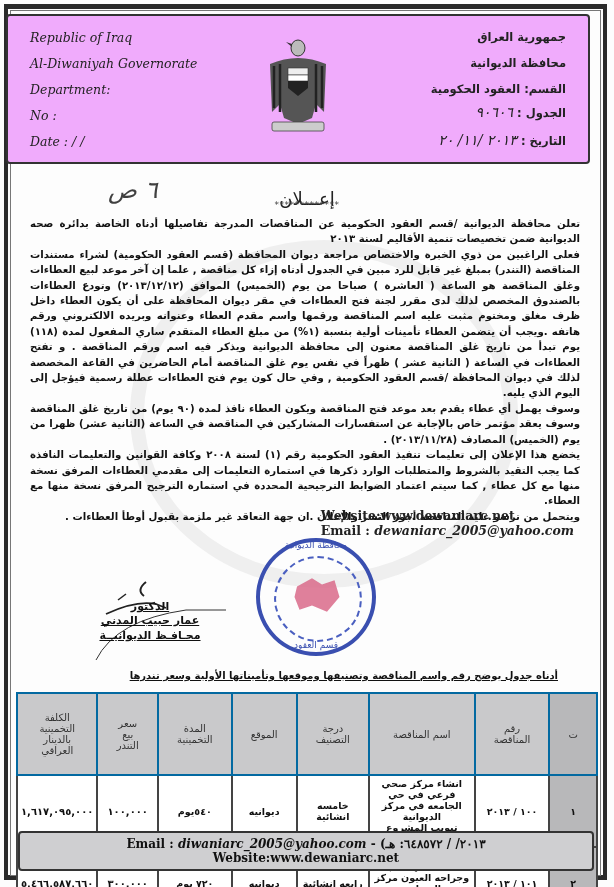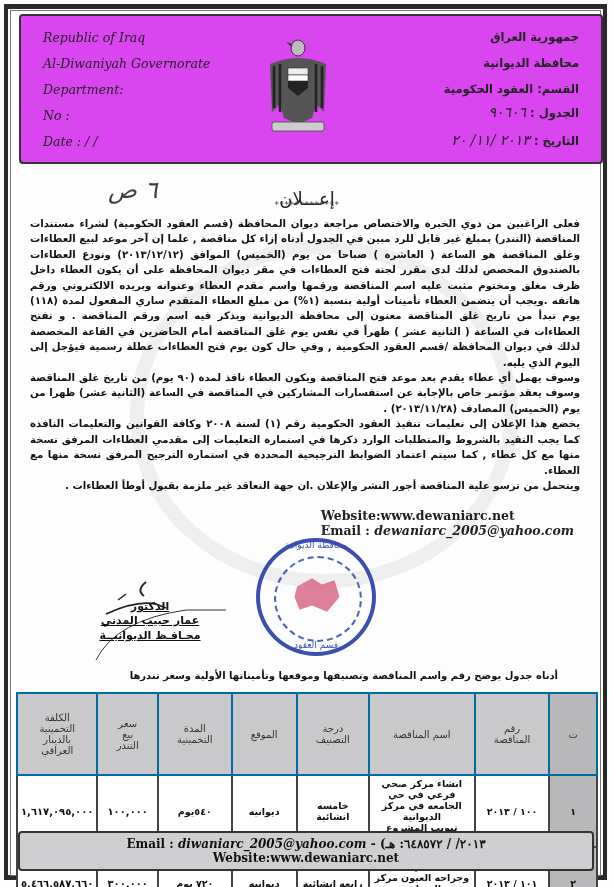--- a/index.html
+++ b/index.html
@@ -1,39 +1,39 @@
 <!DOCTYPE html>
 <html><head>
 <meta charset="utf-8">
 <style>
   html, body { margin:0; padding:0; }
   body { width:614px; height:887px; background:#fdfdfd; position:relative; overflow:hidden; font-family:"DejaVu Sans", sans-serif; }
   .frame-outer { position:absolute; left:4px; top:4px; width:603px; height:876px; border-top:5px solid #2a2a2a; border-left:4px solid #2a2a2a; border-right:4px solid #2a2a2a; border-bottom:5px solid #2a2a2a; box-sizing:border-box; }
   .frame-inner { position:absolute; left:10px; top:10px; width:591px; height:866px; border:1px solid #777; box-sizing:border-box; }
-  .header-box { position:absolute; left:19px; top:14px; width:584px; height:150px; background:#d946ef; border:2px solid #333; border-radius:4px; box-sizing:border-box; }
+  .header-box { position:absolute; left:6px; top:14px; width:584px; height:150px; background:#f0abfc; border:2px solid #333; border-radius:4px; box-sizing:border-box; }
   .en-line { position:absolute; left:22px; font-family:"DejaVu Serif", serif; font-style:italic; font-size:12.5px; color:#222; }
   .ar-line { position:absolute; right:22px; direction:rtl; font-family:"DejaVu Sans", sans-serif; font-size:11.5px; color:#222; font-weight:bold; }
   .handwritten { font-family:"DejaVu Serif", serif; font-style:italic; font-weight:normal; font-size:14px; }
   .emblem { position:absolute; left:262px; top:34px; width:72px; height:100px; }
   .red-mark { position:absolute; left:108px; top:176px; color:#404040; font-family:"DejaVu Serif", serif; font-style:italic; font-size:24px; }
   .title { position:absolute; left:0; right:0; top:188px; text-align:center; font-size:18px; color:#222; direction:rtl; }
   .stars { position:absolute; left:0; right:0; top:200px; text-align:center; font-size:9px; color:#444; letter-spacing:0.5px; }
   .body-text { position:absolute; left:30px; width:550px; top:216px; direction:rtl; text-align:justify; font-size:10.2px; line-height:15.4px; font-weight:bold; color:#111; }
   .body-text p { margin:0; }
   .watermark { position:absolute; left:130px; top:240px; width:360px; height:320px; border:14px solid rgba(180,180,180,0.18); border-radius:50%; pointer-events:none; }
   .web-lines { position:absolute; right:40px; top:508px; text-align:left; font-family:"DejaVu Serif", serif; font-weight:bold; font-size:12.5px; color:#222; }
   .web-lines .em { font-style:italic; }
   .stamp { position:absolute; left:256px; top:538px; width:120px; height:118px; border:4px solid #3a4fb0; border-radius:50%; box-sizing:border-box; }
   .stamp-inner { position:absolute; left:14px; top:14px; width:84px; height:82px; border:2px dashed #4a5fc0; border-radius:50%; }
   .stamp-map { position:absolute; left:32px; top:32px; width:50px; height:42px; background:#d96a8a; clip-path:polygon(10% 30%,40% 10%,60% 25%,85% 15%,95% 55%,70% 90%,40% 75%,15% 85%,5% 55%); opacity:.85; }
   .stamp-text-top { position:absolute; left:0; right:0; top:-2px; text-align:center; color:#3a4fb0; font-size:9px; direction:rtl; }
   .stamp-text-bot { position:absolute; left:0; right:0; bottom:2px; text-align:center; color:#3a4fb0; font-size:9px; direction:rtl; }
   .signature { position:absolute; left:86px; top:580px; width:150px; height:90px; }
   .sig-name { position:absolute; left:90px; width:120px; text-align:center; direction:rtl; font-weight:bold; font-size:11px; color:#111;text-decoration:underline; }
-  .table-caption { position:absolute; right:56px; top:670px; direction:rtl; font-weight:bold; font-size:10px; color:#111; }
+  .table-caption { position:absolute; right:56px; top:670px; direction:rtl; font-weight:bold; font-size:10px; color:#111;text-decoration:underline; }
   .tbl { position:absolute; left:16px; top:692px; width:582px; border-collapse:collapse; direction:rtl; font-size:9.5px; font-weight:bold; color:#111; }
   .tbl th { background:#c9c9cb; border:2px solid #0369a1; font-weight:normal; color:#333; padding:18px; height:26px; font-size:10px; }
   .tbl td { border:2px solid #444; text-align:center; padding:2px 3px; height:40px; background:#fff; }
   .tbl td.idx, .tbl th.idx { background:#b8b8ba; width:18px; }
   .tbl td.num { direction:ltr; font-size:10px; letter-spacing:0.5px; }
   .footer-box { position:absolute; left:18px; top:831px; width:576px; height:40px; background:#cfcfd1; border:2px solid #333; border-radius:4px; box-sizing:border-box; text-align:center; font-family:"DejaVu Serif", serif; font-weight:bold; font-size:12px; color:#111; }
   .footer-box .l1 { margin-top:4px; }
   .footer-box .em { font-style:italic; }
 </style>
 </head>
@@ -79,20 +79,21 @@
 </svg>
 
 <div class="red-mark">٦ ص</div>
 
 <div class="watermark"></div>
 
 <div class="title">إعـــلان</div>
 <div class="stars">*************</div>
 
 <div class="body-text">
+  <p>تعلن محافظة الديوانية /قسم العقود الحكومية عن المناقصات المدرجة تفاصيلها أدناه الخاصة بدائرة صحه الديوانية ضمن تخصيصات تنمية الأقاليم لسنة ٢٠١٣</p>
   <p>فعلى الراغبين من ذوي الخبرة والاختصاص مراجعة ديوان المحافظة (قسم العقود الحكومية) لشراء مستندات المناقصة (التندر) بمبلغ غير قابل للرد مبين في الجدول أدناه إزاء كل مناقصة , علما إن آخر موعد لبيع العطاءات وغلق المناقصة هو الساعة ( العاشرة ) صباحا من يوم (الخميس) الموافق (٢٠١٣/١٢/١٢) وتودع العطاءات بالصندوق المخصص لذلك لدى مقرر لجنة فتح العطاءات في مقر ديوان المحافظة على أن يكون العطاء داخل ظرف مغلق ومختوم مثبت عليه اسم المناقصة ورقمها واسم مقدم العطاء وعنوانه وبريده الالكتروني ورقم هاتفه .ويجب أن يتضمن العطاء تأمينات أولية بنسبة (١%) من مبلغ العطاء المتقدم ساري المفعول لمدة (١١٨) يوم تبدأ من تاريخ غلق المناقصة معنون إلى محافظة الديوانية ويذكر فيه اسم ورقم المناقصة . و تفتح العطاءات في الساعة ( الثانية عشر ) ظهراً في نفس يوم غلق المناقصة أمام الحاضرين في القاعة المخصصة لذلك في ديوان المحافظة /قسم العقود الحكومية , وفي حال كون يوم فتح العطاءات عطلة رسمية فيؤجل إلى اليوم الذي يليه.</p>
   <p>وسوف يهمل أي عطاء يقدم بعد موعد فتح المناقصة ويكون العطاء نافذ لمدة (٩٠ يوم) من تاريخ غلق المناقصة وسوف يعقد مؤتمر خاص بالإجابة عن استفسارات المشاركين في المناقصة في الساعة (الثانية عشر) ظهرا من يوم (الخميس) المصادف (٢٠١٣/١١/٢٨) .</p>
   <p>يخضع هذا الإعلان إلى تعليمات تنفيذ العقود الحكومية رقم (١) لسنة ٢٠٠٨ وكافة القوانين والتعليمات النافذة كما يجب التقيد بالشروط والمتطلبات الوارد ذكرها في استمارة التعليمات إلى مقدمي العطاءات المرفق نسخة منها مع كل عطاء , كما سيتم اعتماد الضوابط الترجيحية المحددة في استمارة الترجيح المرفق نسخة منها مع العطاء.</p>
   <p>ويتحمل من ترسو علية المناقصة أجور النشر والإعلان .ان جهة التعاقد غير ملزمة بقبول أوطأ العطاءات .</p>
 </div>
 
 <div class="web-lines">
   <div>Website:www.dewaniarc.net</div>
   <div>
     <span>Email : </span><span class="em">dewaniarc_2005@yahoo.com</span>

